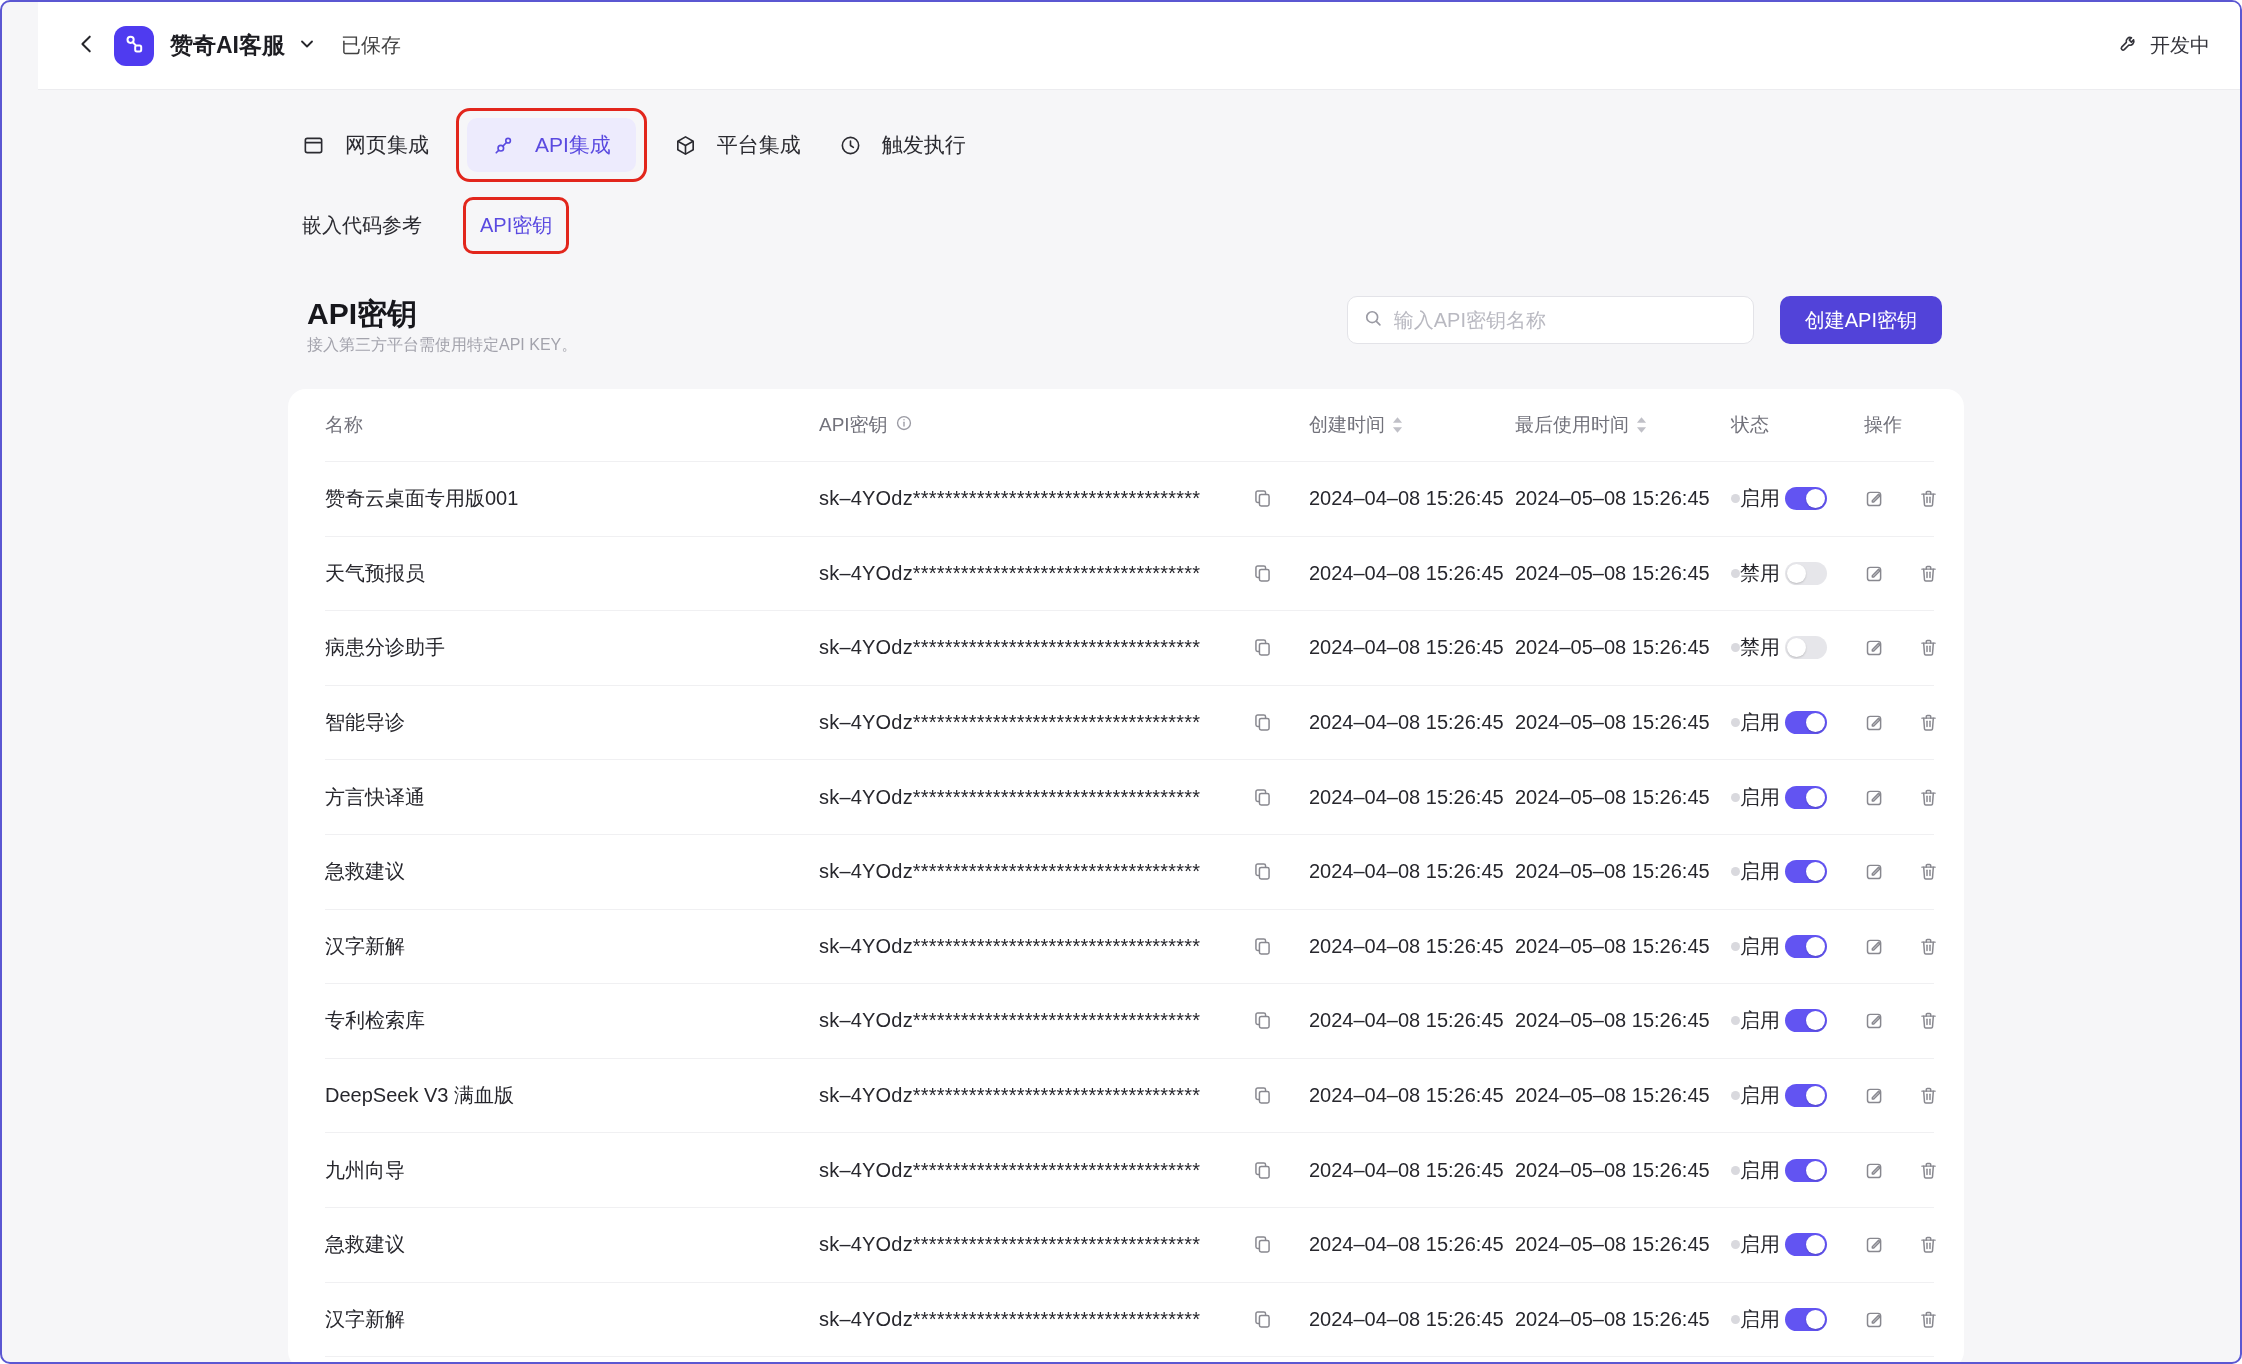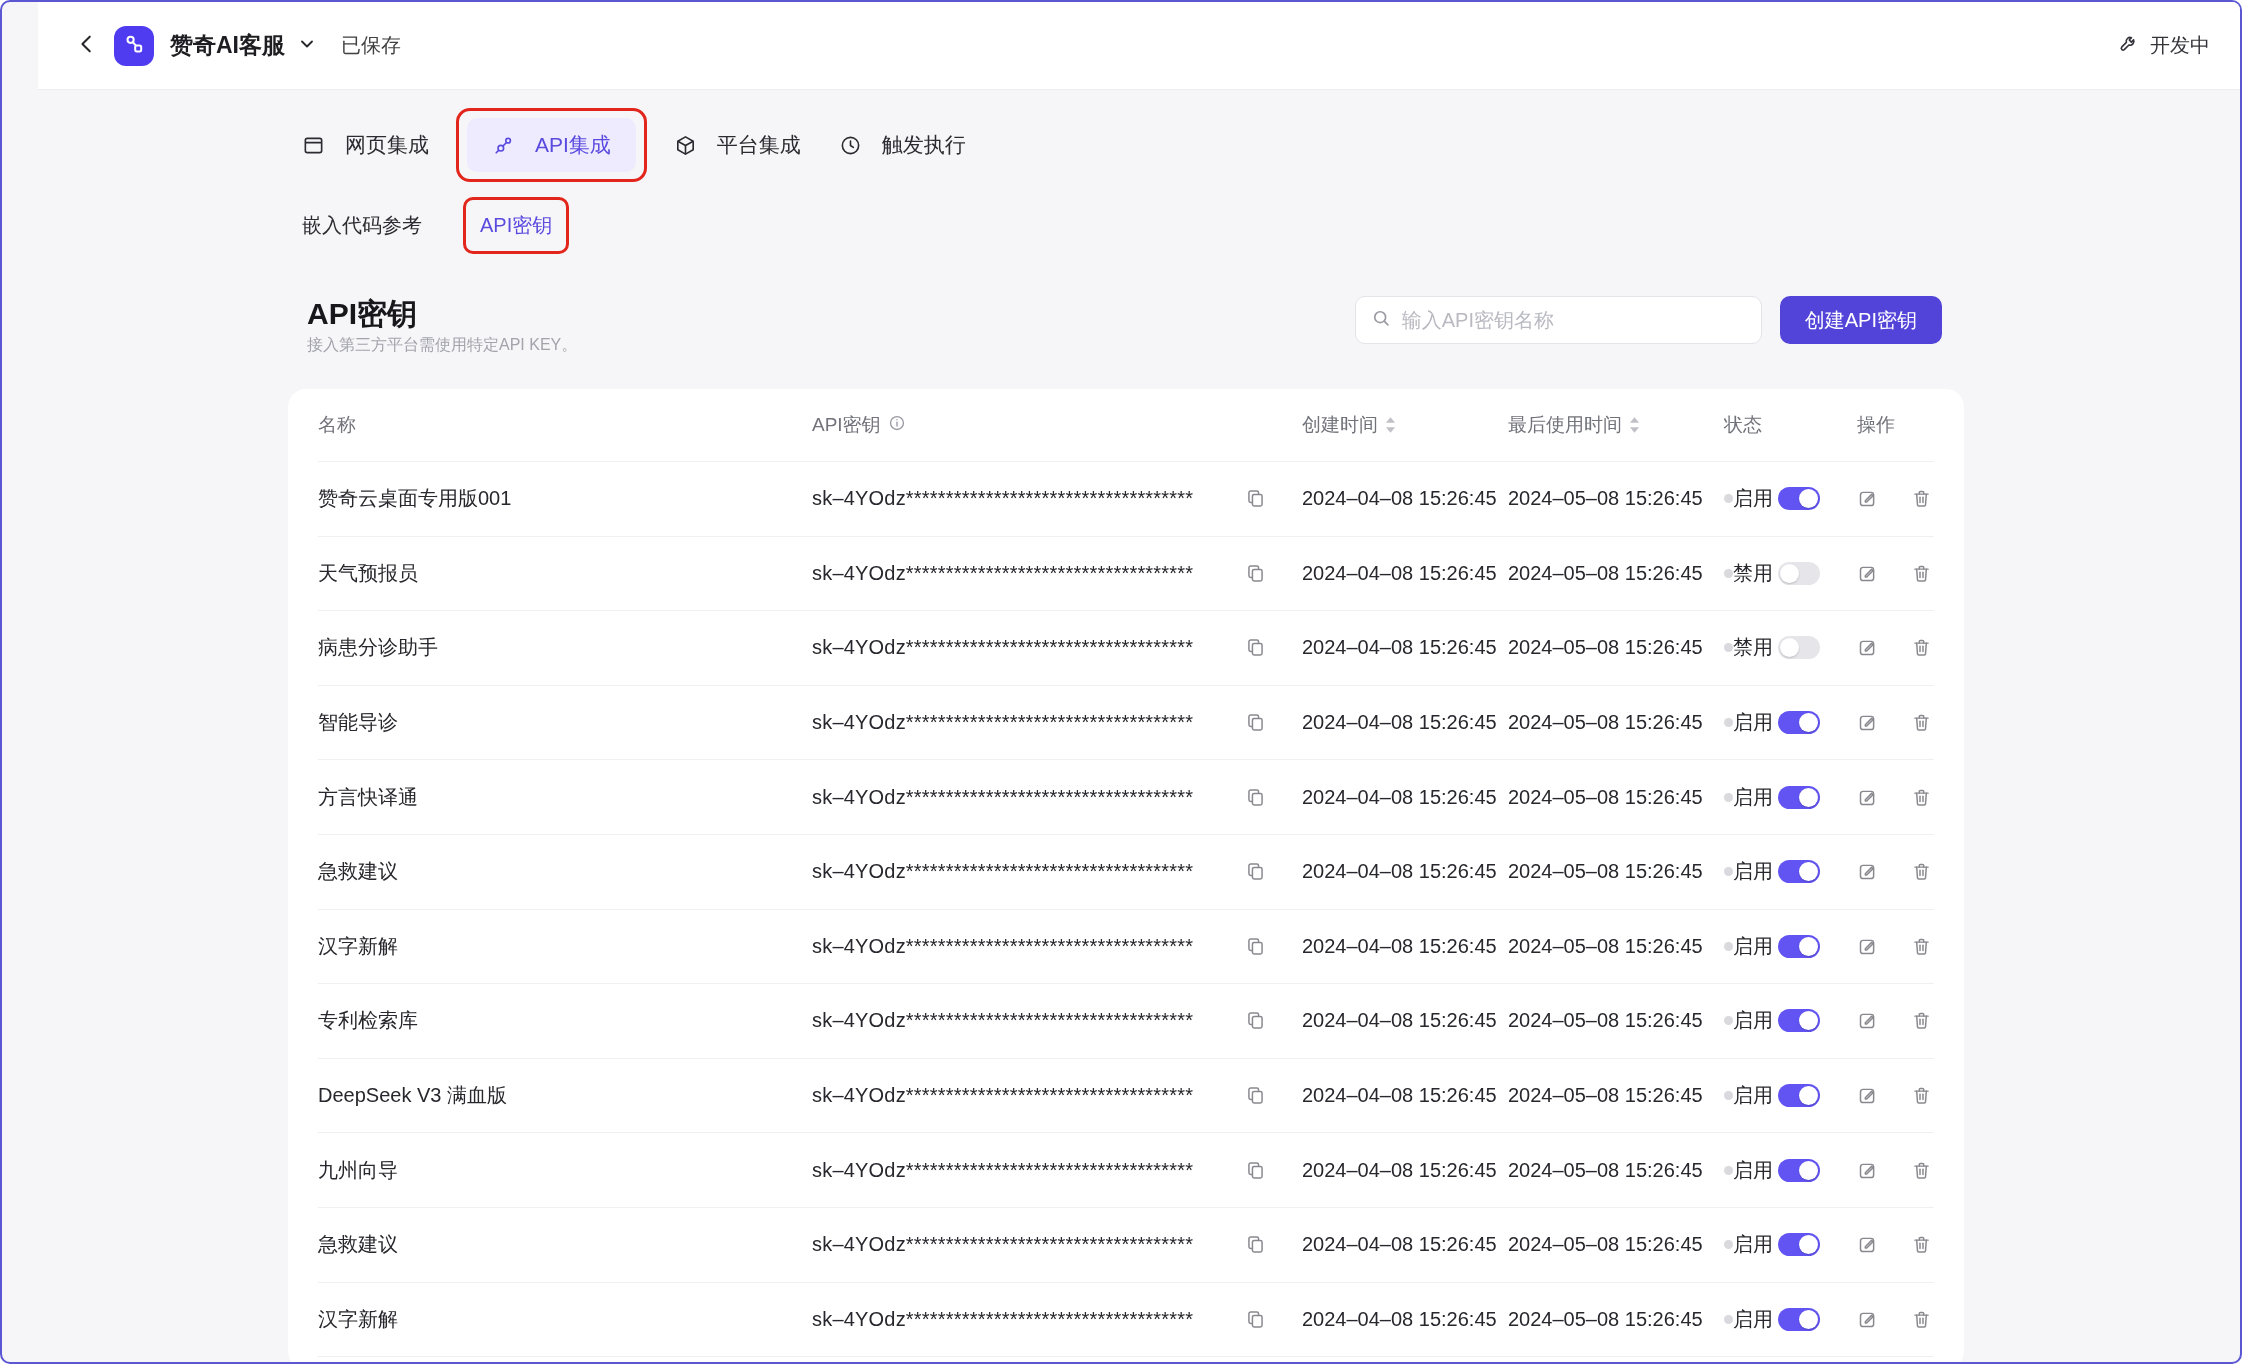--- a/index.html
+++ b/index.html
@@ -49,27 +49,27 @@
                   display:flex; justify-content:space-between; align-items:flex-start; }
   .sec-title { font-size:30px; font-weight:600; color:#17171c; }
   .sec-sub { margin-top:0; font-size:16px; color:#a3a3ac; }
   .controls { display:flex; align-items:center; gap:18px; margin-top:2px; }
   .search { width:407px; height:48px; background:#fff; border:1px solid #e3e3e8;
             border-radius:10px; display:flex; align-items:center; padding:0 15px; gap:10px; }
   .search input { border:none; outline:none; flex:1; font-size:20px; color:#2a2a31;
                   font-family:inherit; background:transparent; }
   .search input::placeholder { color:#b9b9c1; }
   .create-btn { height:48px; padding:0 25px; background:#5243d9; color:#fff; border:none;
-                border-radius:10px; font-size:20px; font-family:inherit; cursor:pointer; }
+                border-radius:10px; font-size:20px; font-family:inherit; cursor:pointer;margin-left:8px; }
 
   
   .card { position:absolute; top:387px; left:286px; width:1676px; height:980px;
           background:#fff; border-radius:18px; padding:0 30px; }
   .grid { display:grid; grid-template-columns:494px 490px 206px 216px 133px 1fr;
-          align-items:center; }
+          align-items:center;margin-left:7px; }
   .thead { height:73px; color:#72727b; font-size:19px; border-bottom:1px solid #f0f0f2; }
   .th { display:flex; align-items:center; gap:7px; }
   .row { height:74.6px; font-size:20px; color:#27272d; border-bottom:1px solid #f0f0f2; }
   .cell-key { display:flex; align-items:center; justify-content:space-between; padding-right:36px;gap:31px; }
   .key-text { letter-spacing:0.2px; }
   .icon-btn { display:flex; align-items:center; color:#88888f; cursor:pointer; background:none; border:none; padding:0; }
   .cell-status { display:flex; align-items:center; }
   .dot { width:9px; height:9px; border-radius:50%; background:#d9d9de; }
   .status-label { color:#27272d; }
   .toggle { width:42px; height:23px; border-radius:12px; background:#e6e6ea; position:relative;

